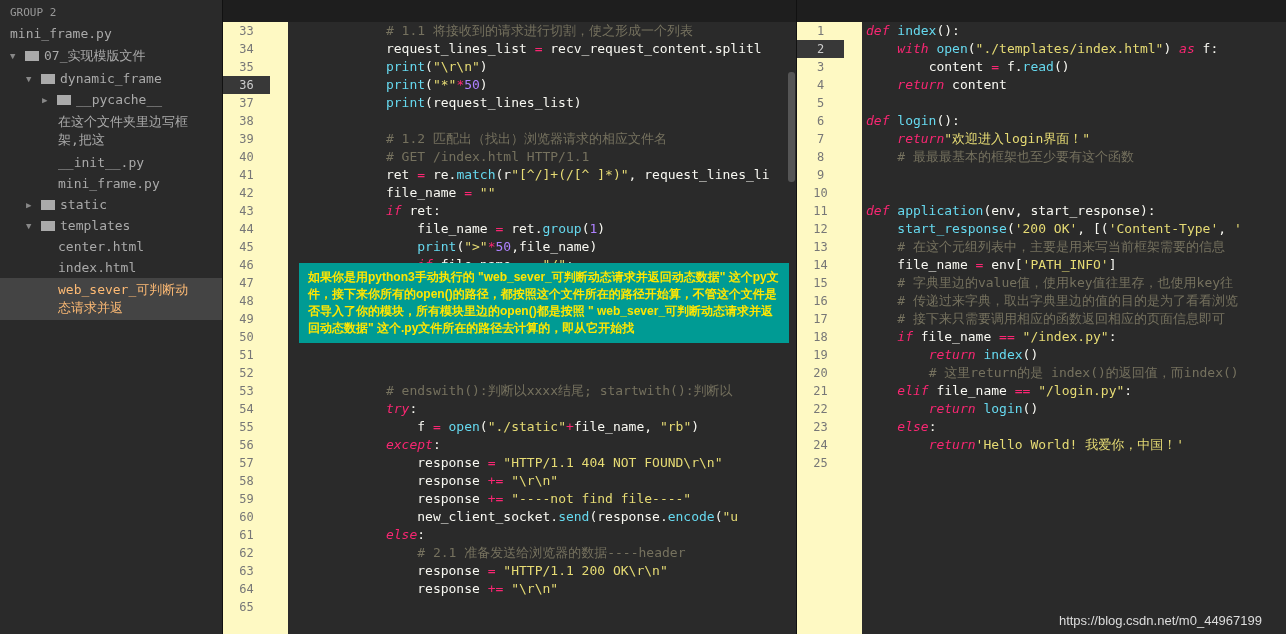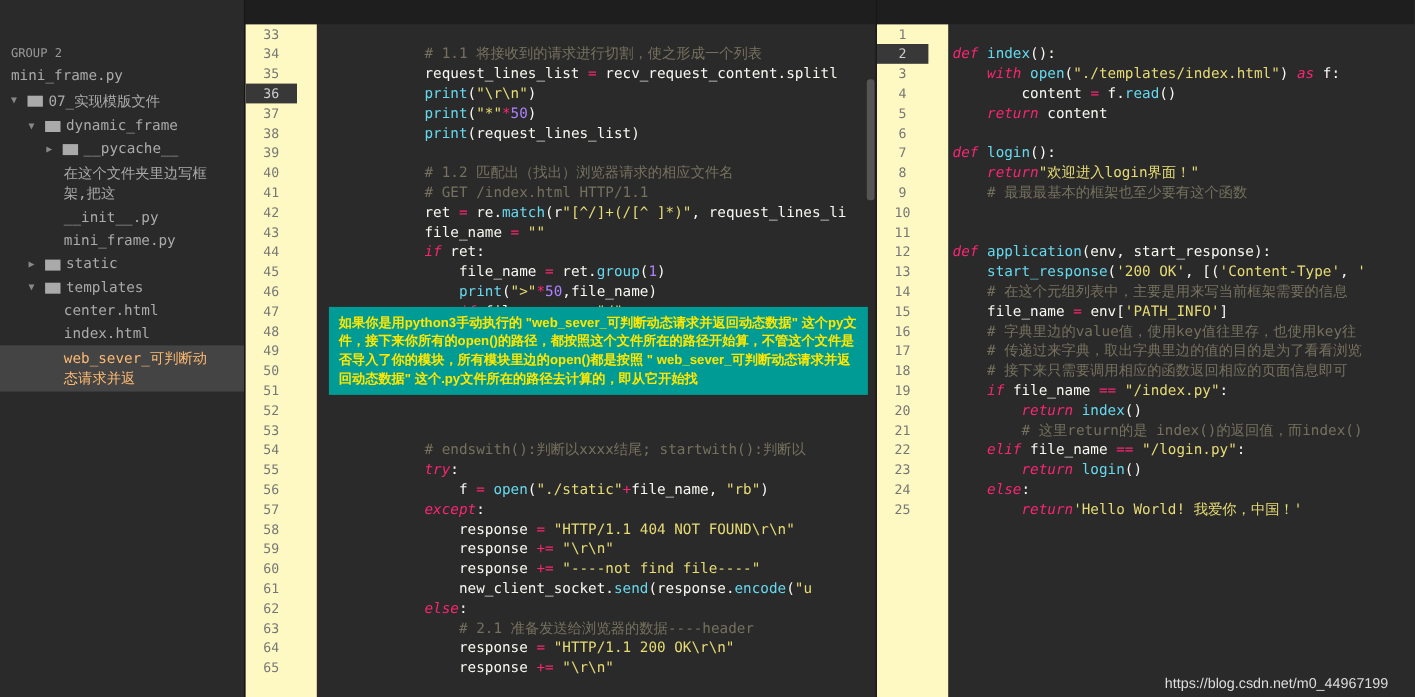--- a/index.html
+++ b/index.html
@@ -4,21 +4,21 @@
 <style>
 * { margin:0; padding:0; box-sizing:border-box; }
 body { font-family: Consolas, monospace; font-size:13px; background:#2a2a2a; color:#ccc; width:1286px; height:634px; overflow:hidden; position:relative; }
 .container { display:flex; height:100%; }
 
 
 .sidebar { width:223px; background:#2a2a2a; border-right:1px solid #111; display:flex; flex-direction:column; }
 .sidebar-tabs { height:22px; background:#1e1e1e; display:flex; align-items:center; }
 .side-tab { display:flex; align-items:center; gap:6px; padding:4px 10px; background:#2a2a2a; font-size:12px; color:#ccc; }
 .dot { width:8px; height:8px; border-radius:50%; background:#ccc; display:inline-block; }
-.grp-head { padding:6px 10px 4px; color:#999; font-size:11px; text-transform:uppercase;margin-top:36px; }
+.grp-head { padding:6px 10px 4px; color:#999; font-size:11px; text-transform:uppercase; }
 .folder-head { padding:6px 10px 4px; color:#999; font-size:11px; }
 .tree { flex:1; overflow:hidden; font-size:13px; }
 .tree-item { padding:3px 24px; color:#aaa; display:flex; align-items:center; gap:5px; cursor:pointer; }
 .tree-item.active { background:#444; color:#fdba74; }
 .tree-item.l1 { padding-left:10px; }
 .tree-item.l2 { padding-left:26px; }
 .tree-item.l3 { padding-left:42px; }
 .tree-item.l4 { padding-left:58px;align-items:flex-end; }
 .tri { font-size:9px; display:inline-block; width:10px; color:#888; }
 .fld-ico { width:14px; height:10px; background:#aaa; display:inline-block; }
@@ -26,35 +26,35 @@
 
 .editors { flex:1; display:flex; }
 .pane { position:relative; overflow:hidden; display:flex; flex-direction:column; }
 .pane.left { width:574px; border-right:1px solid #111; }
 .pane.right { flex:1; }
 .etab { height:22px; background:#1e1e1e; display:flex; align-items:center; padding:0 10px; color:#888; font-size:12px; }
 .code-body { flex:1; display:flex; overflow:hidden; position:relative; }
 .gutter { width:65px; text-align:center; padding-right:18px; color:#777; line-height:18px; background:#fef9c3; }
 .gutter .ln { height:18px; font-size:12px; }
 .gutter .ln.hi { color:#ccc; background:#383838; }
-.code { flex:1; line-height:18px; white-space:pre; color:#f8f8f2; position:relative; padding-left:4px;margin-top:19px; }
+.code { flex:1; line-height:18px; white-space:pre; color:#f8f8f2; position:relative; padding-left:4px; }
 .cl { height:18px; }
 
 
 .kw { color:#f92672; font-style:italic; }
 .fn { color:#66d9ef; }
 .st { color:#e6db74; }
 .nm { color:#ae81ff; }
 .cm { color:#75715e; }
 .op { color:#f92672; }
 .pl { color:#f8f8f2; }
 .bi { color:#66d9ef; }
 
 
-.hlbox { position:absolute; left:76px; top:279px; width:490px; background:#009b94; color:#ffe600; font-family:"Microsoft YaHei",sans-serif; font-size:12px; font-weight:bold; line-height:17px; padding:6px 9px; z-index:10; }
+.hlbox { position:absolute; left:76px; top:263px; width:490px; background:#009b94; color:#ffe600; font-family:"Microsoft YaHei",sans-serif; font-size:12px; font-weight:bold; line-height:17px; padding:6px 9px; z-index:10; }
 
 
 .wm { position:absolute; right:24px; bottom:6px; color:#ddd; font-size:13px; font-family:Arial,sans-serif; z-index:50;margin-top:12px; }
 
 
 .sbar { position:absolute; right:1px; top:50px; width:7px; height:110px; background:#555; border-radius:3px; }
 </style>
 </head>
 <body>
 

